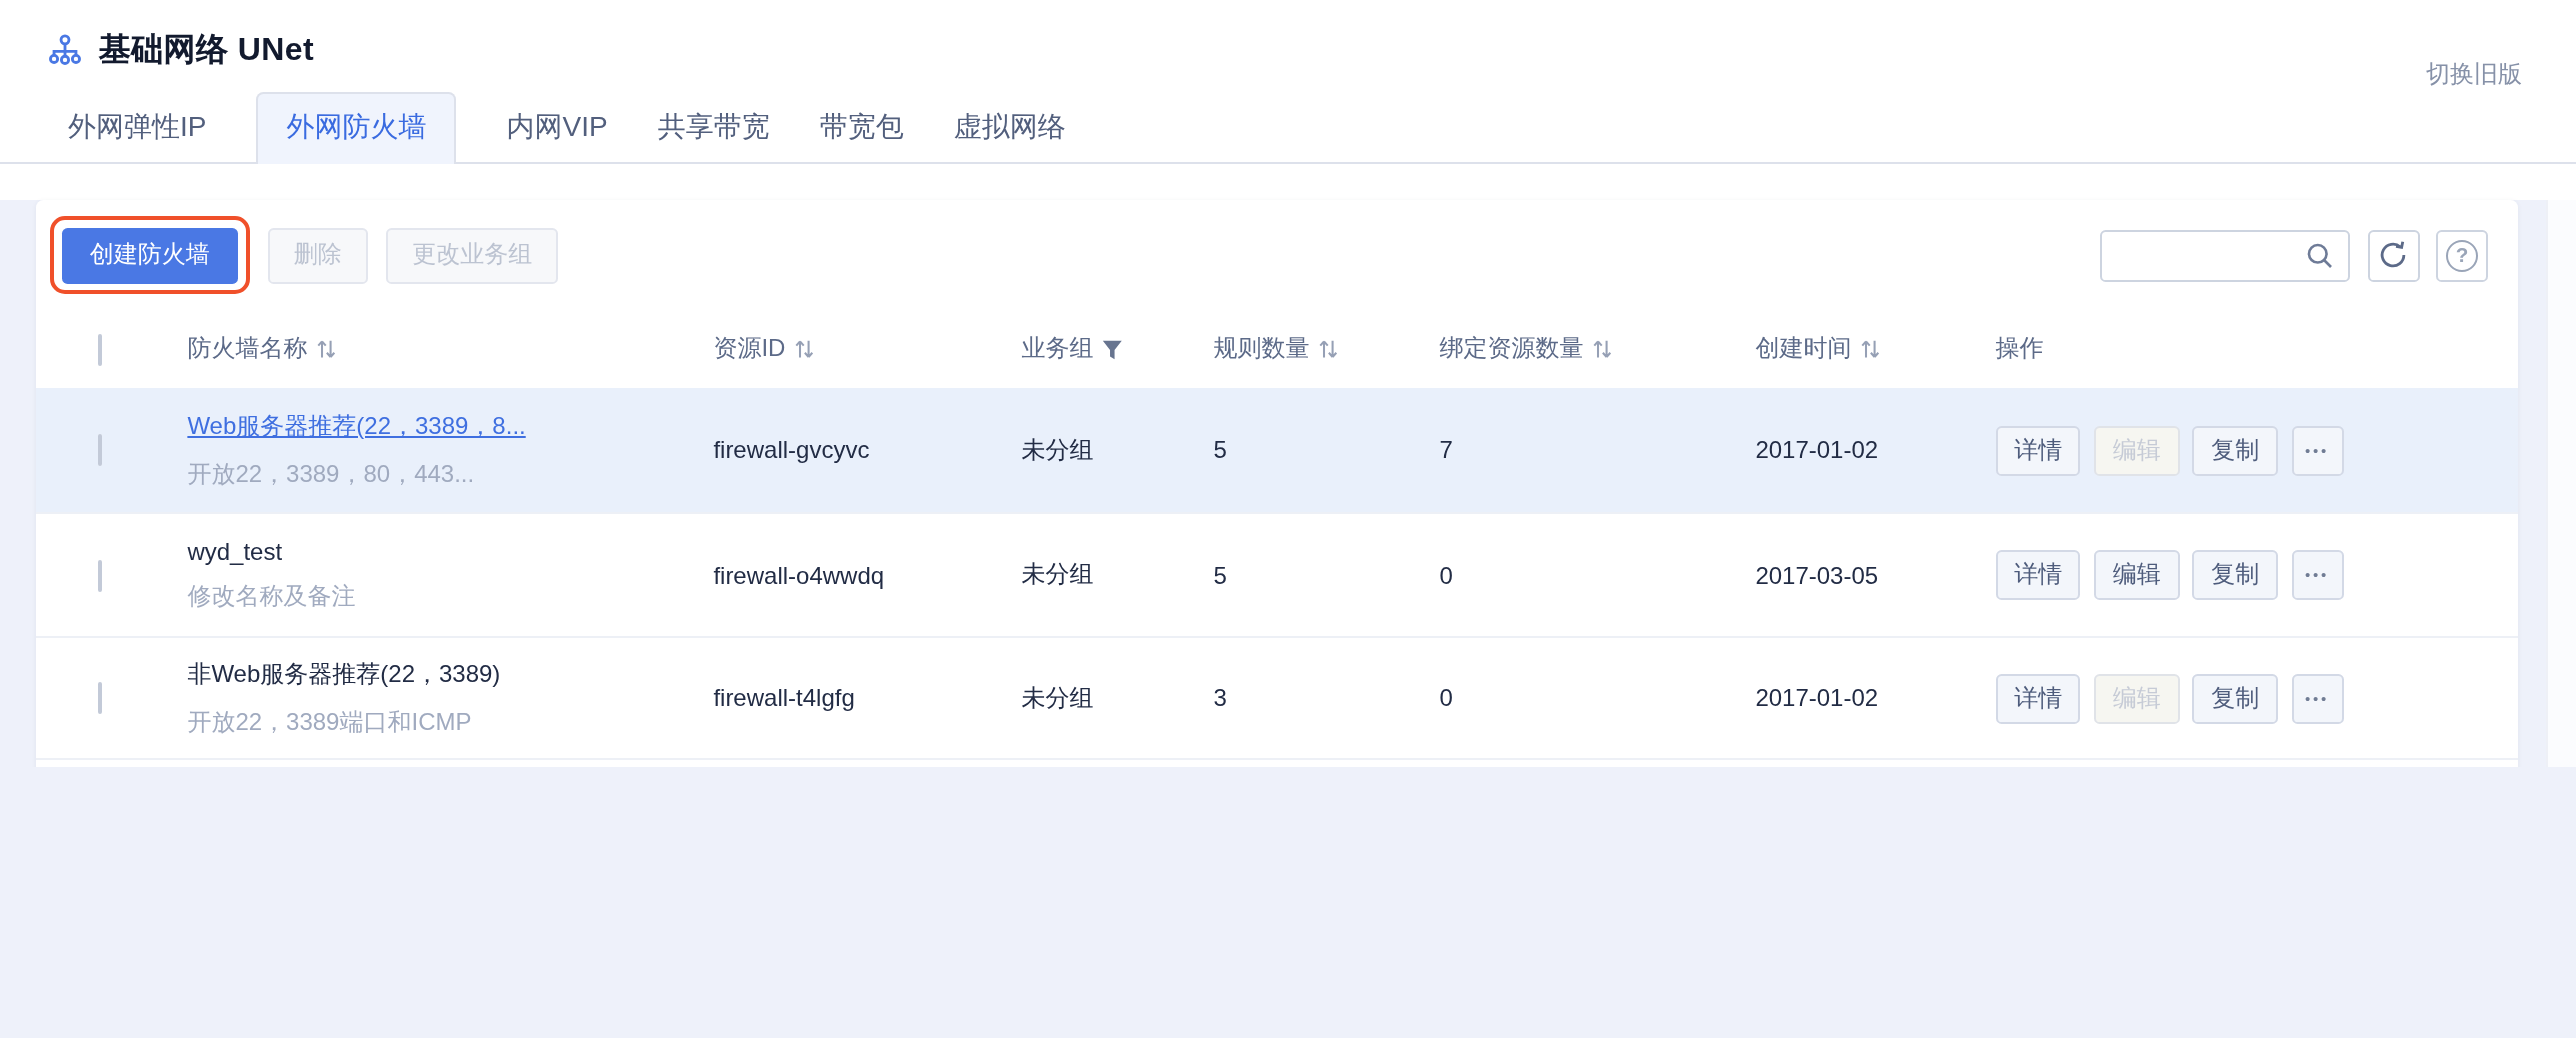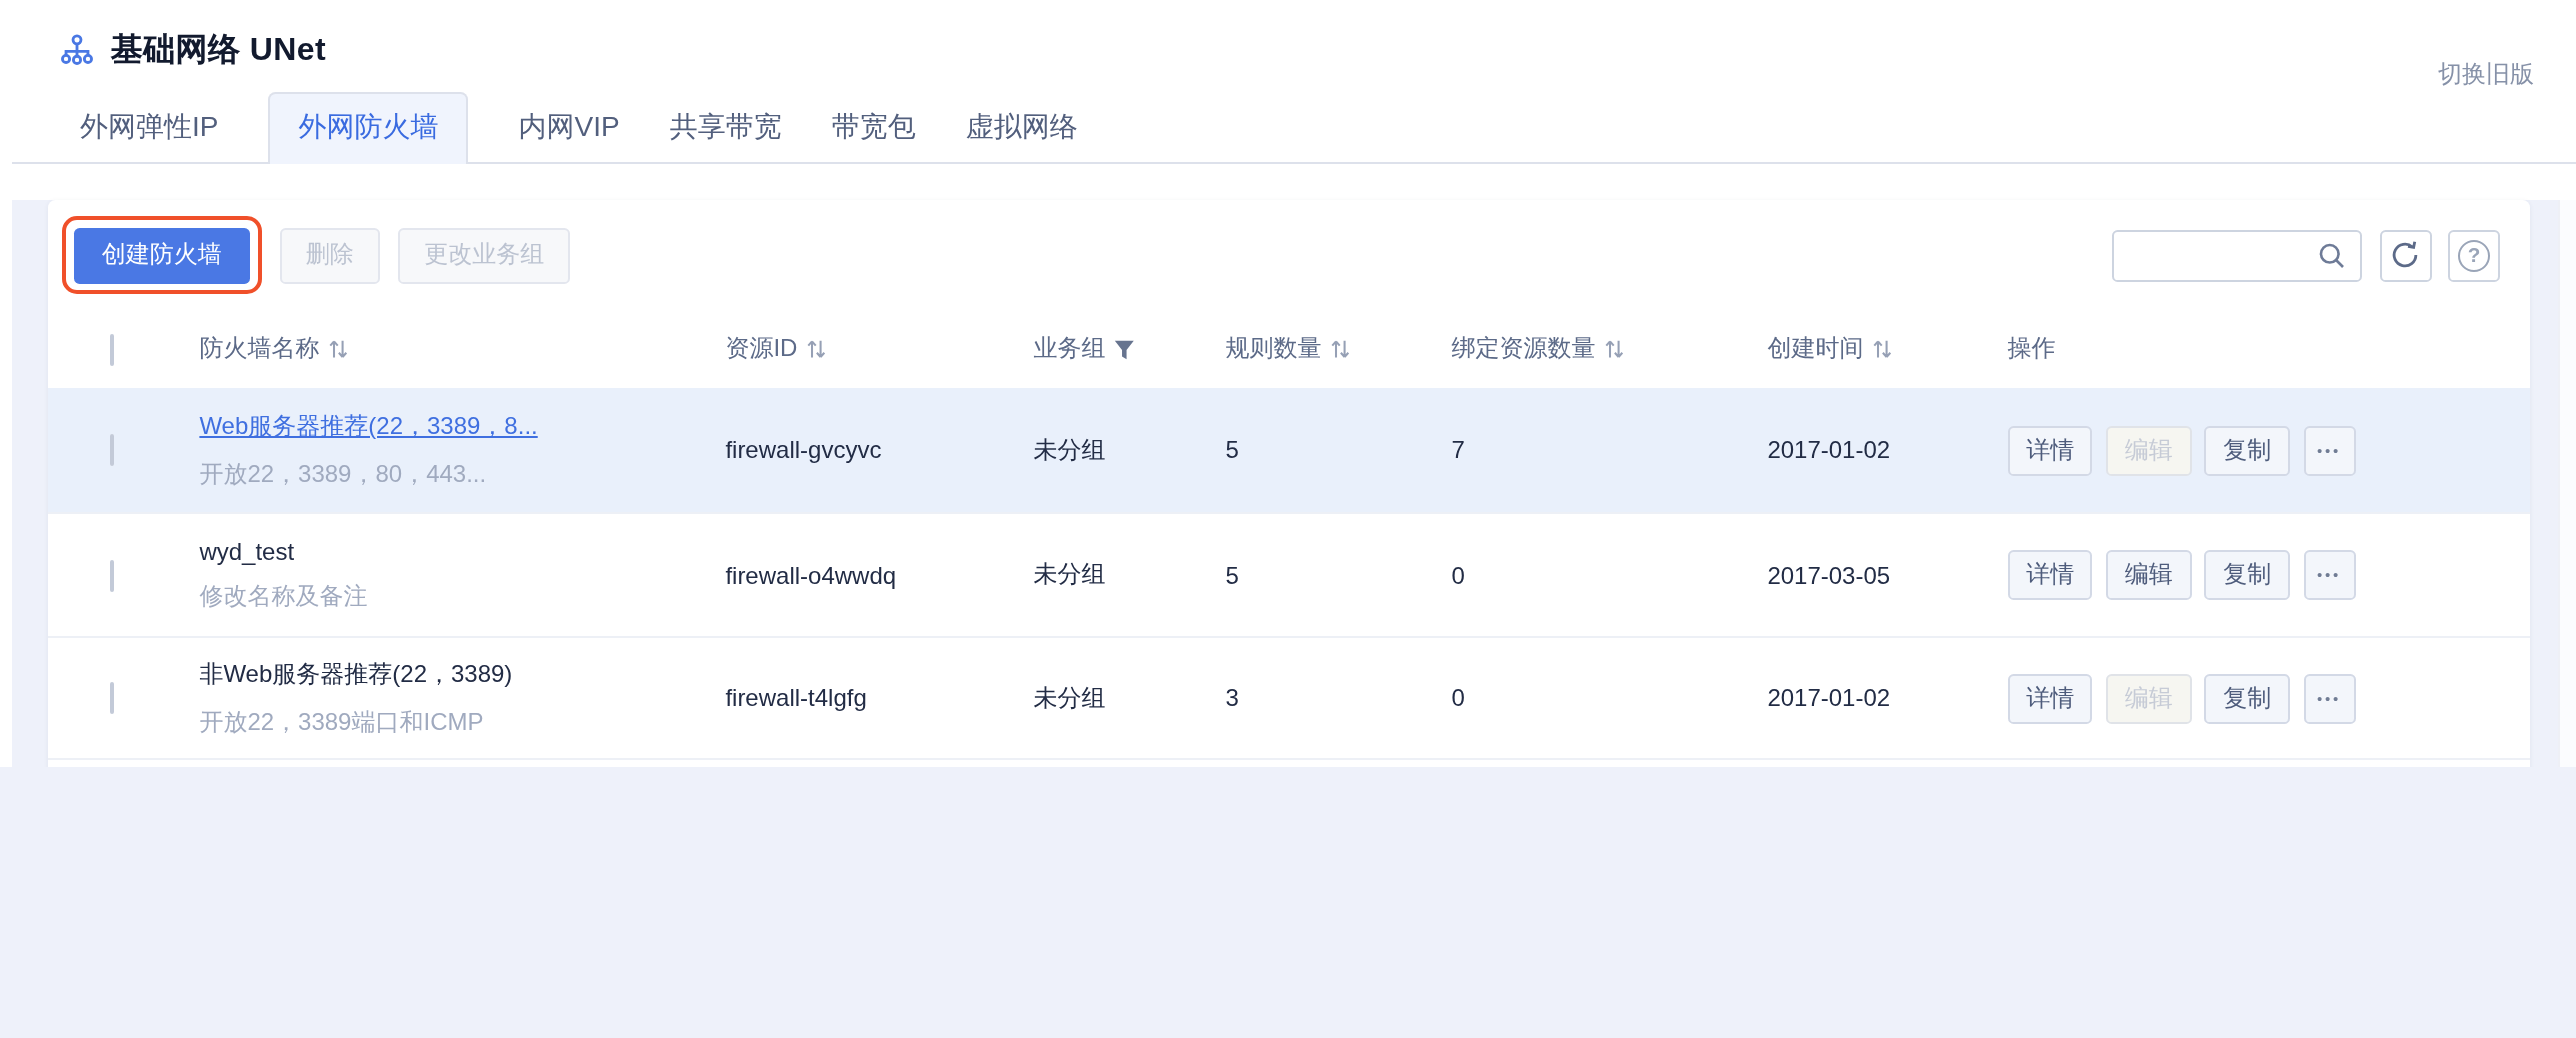--- a/index.html
+++ b/index.html
@@ -1,18 +1,18 @@
 <!DOCTYPE html>
 <html style="font-size:15px"><head>
 <meta charset="utf-8">
 <style>
   * { box-sizing: border-box; margin: 0; padding: 0; }
   html, body { margin: 0; background: #eef1fa; }
   body { font-family: "Liberation Sans", "DejaVu Sans", sans-serif; }
-  .viewport { width: 2576px; height: 767px; overflow: hidden; background: #fff; padding-left: 12px; }
+  .viewport { width: 2576px; height: 767px; overflow: hidden; background: #fff; }
   .page { width: 1288px; height: 519px; transform: scale(2); transform-origin: 0 0; background: #fff; position: relative; }
 
   
   .app-header { display: flex; align-items: center; padding: 15px 0 0 24px; height: 35px; }
   .app-icon { width: 17px; height: 17px; margin-right: 8.4px; flex: 0 0 auto; }
   .app-title { font-size: 16px; font-weight: bold; color: #121a2e; letter-spacing: 0.2px; }
   .switch-link { position: absolute; top: 29px; right: 27px; font-size: 12px; color: #8691a8; cursor: pointer; }
 
   
   .tabs { display: flex; align-items: flex-end; padding-left: 34px; margin-top: 11.2px; border-bottom: 0.9px solid #dde1eb; }

